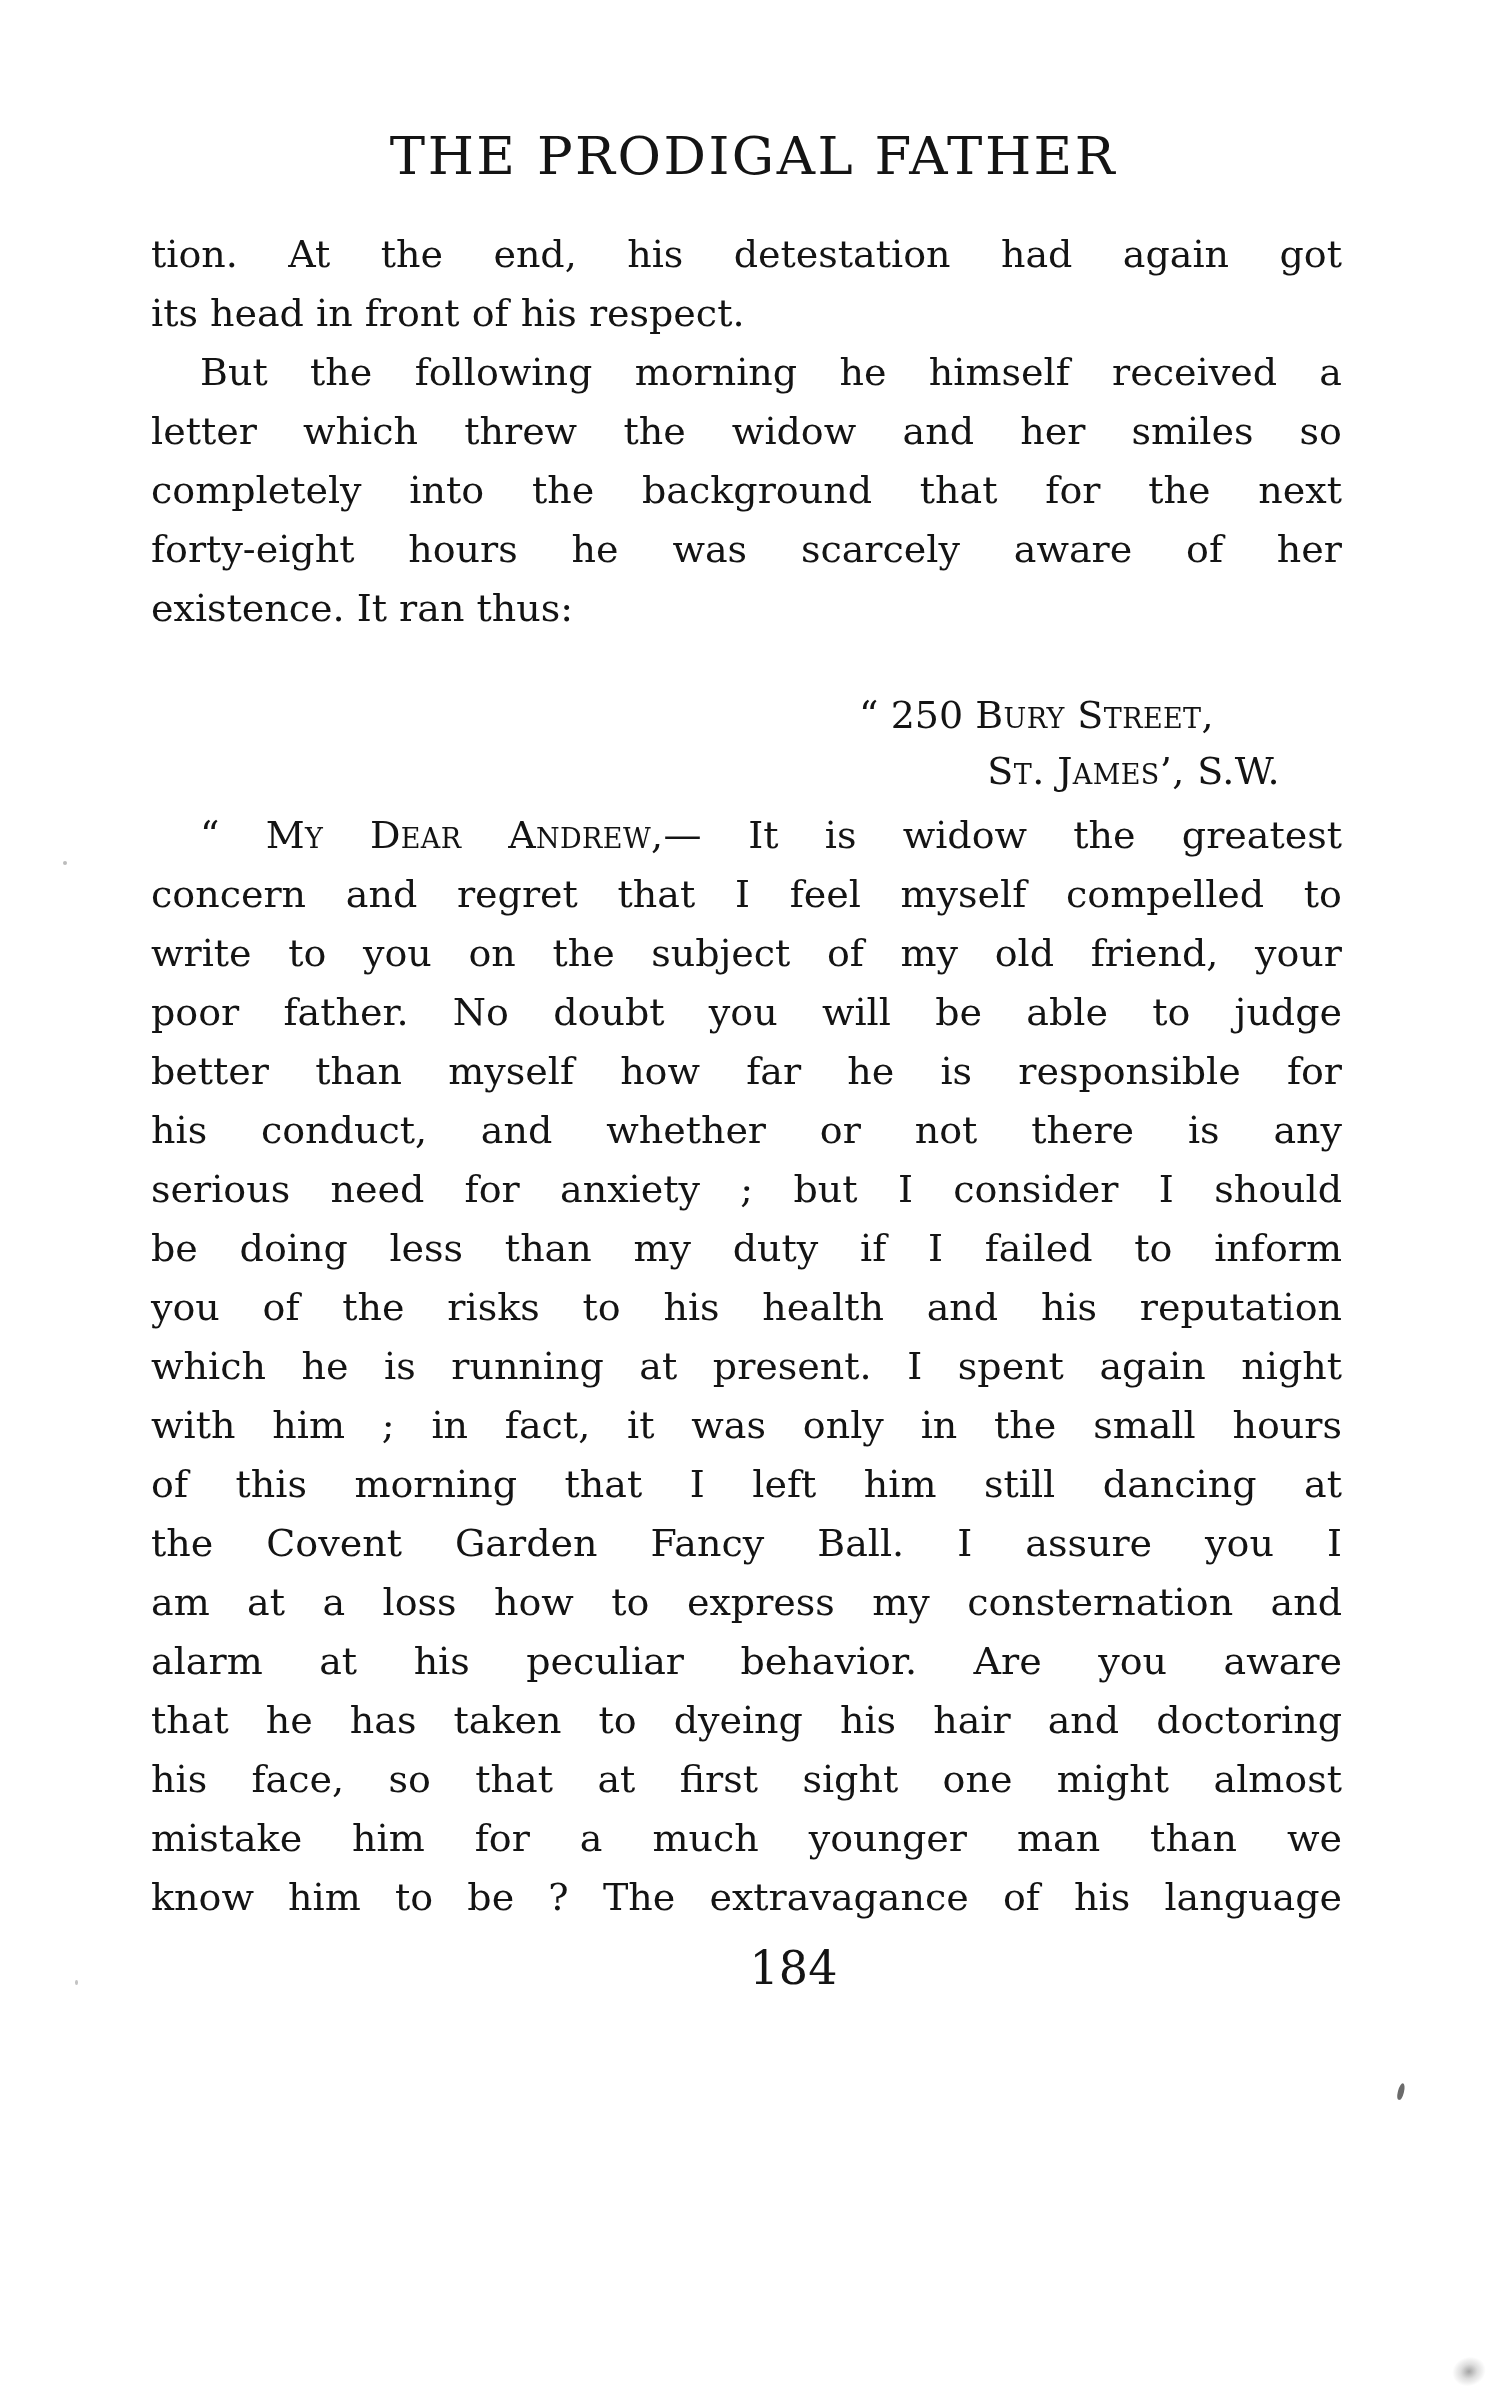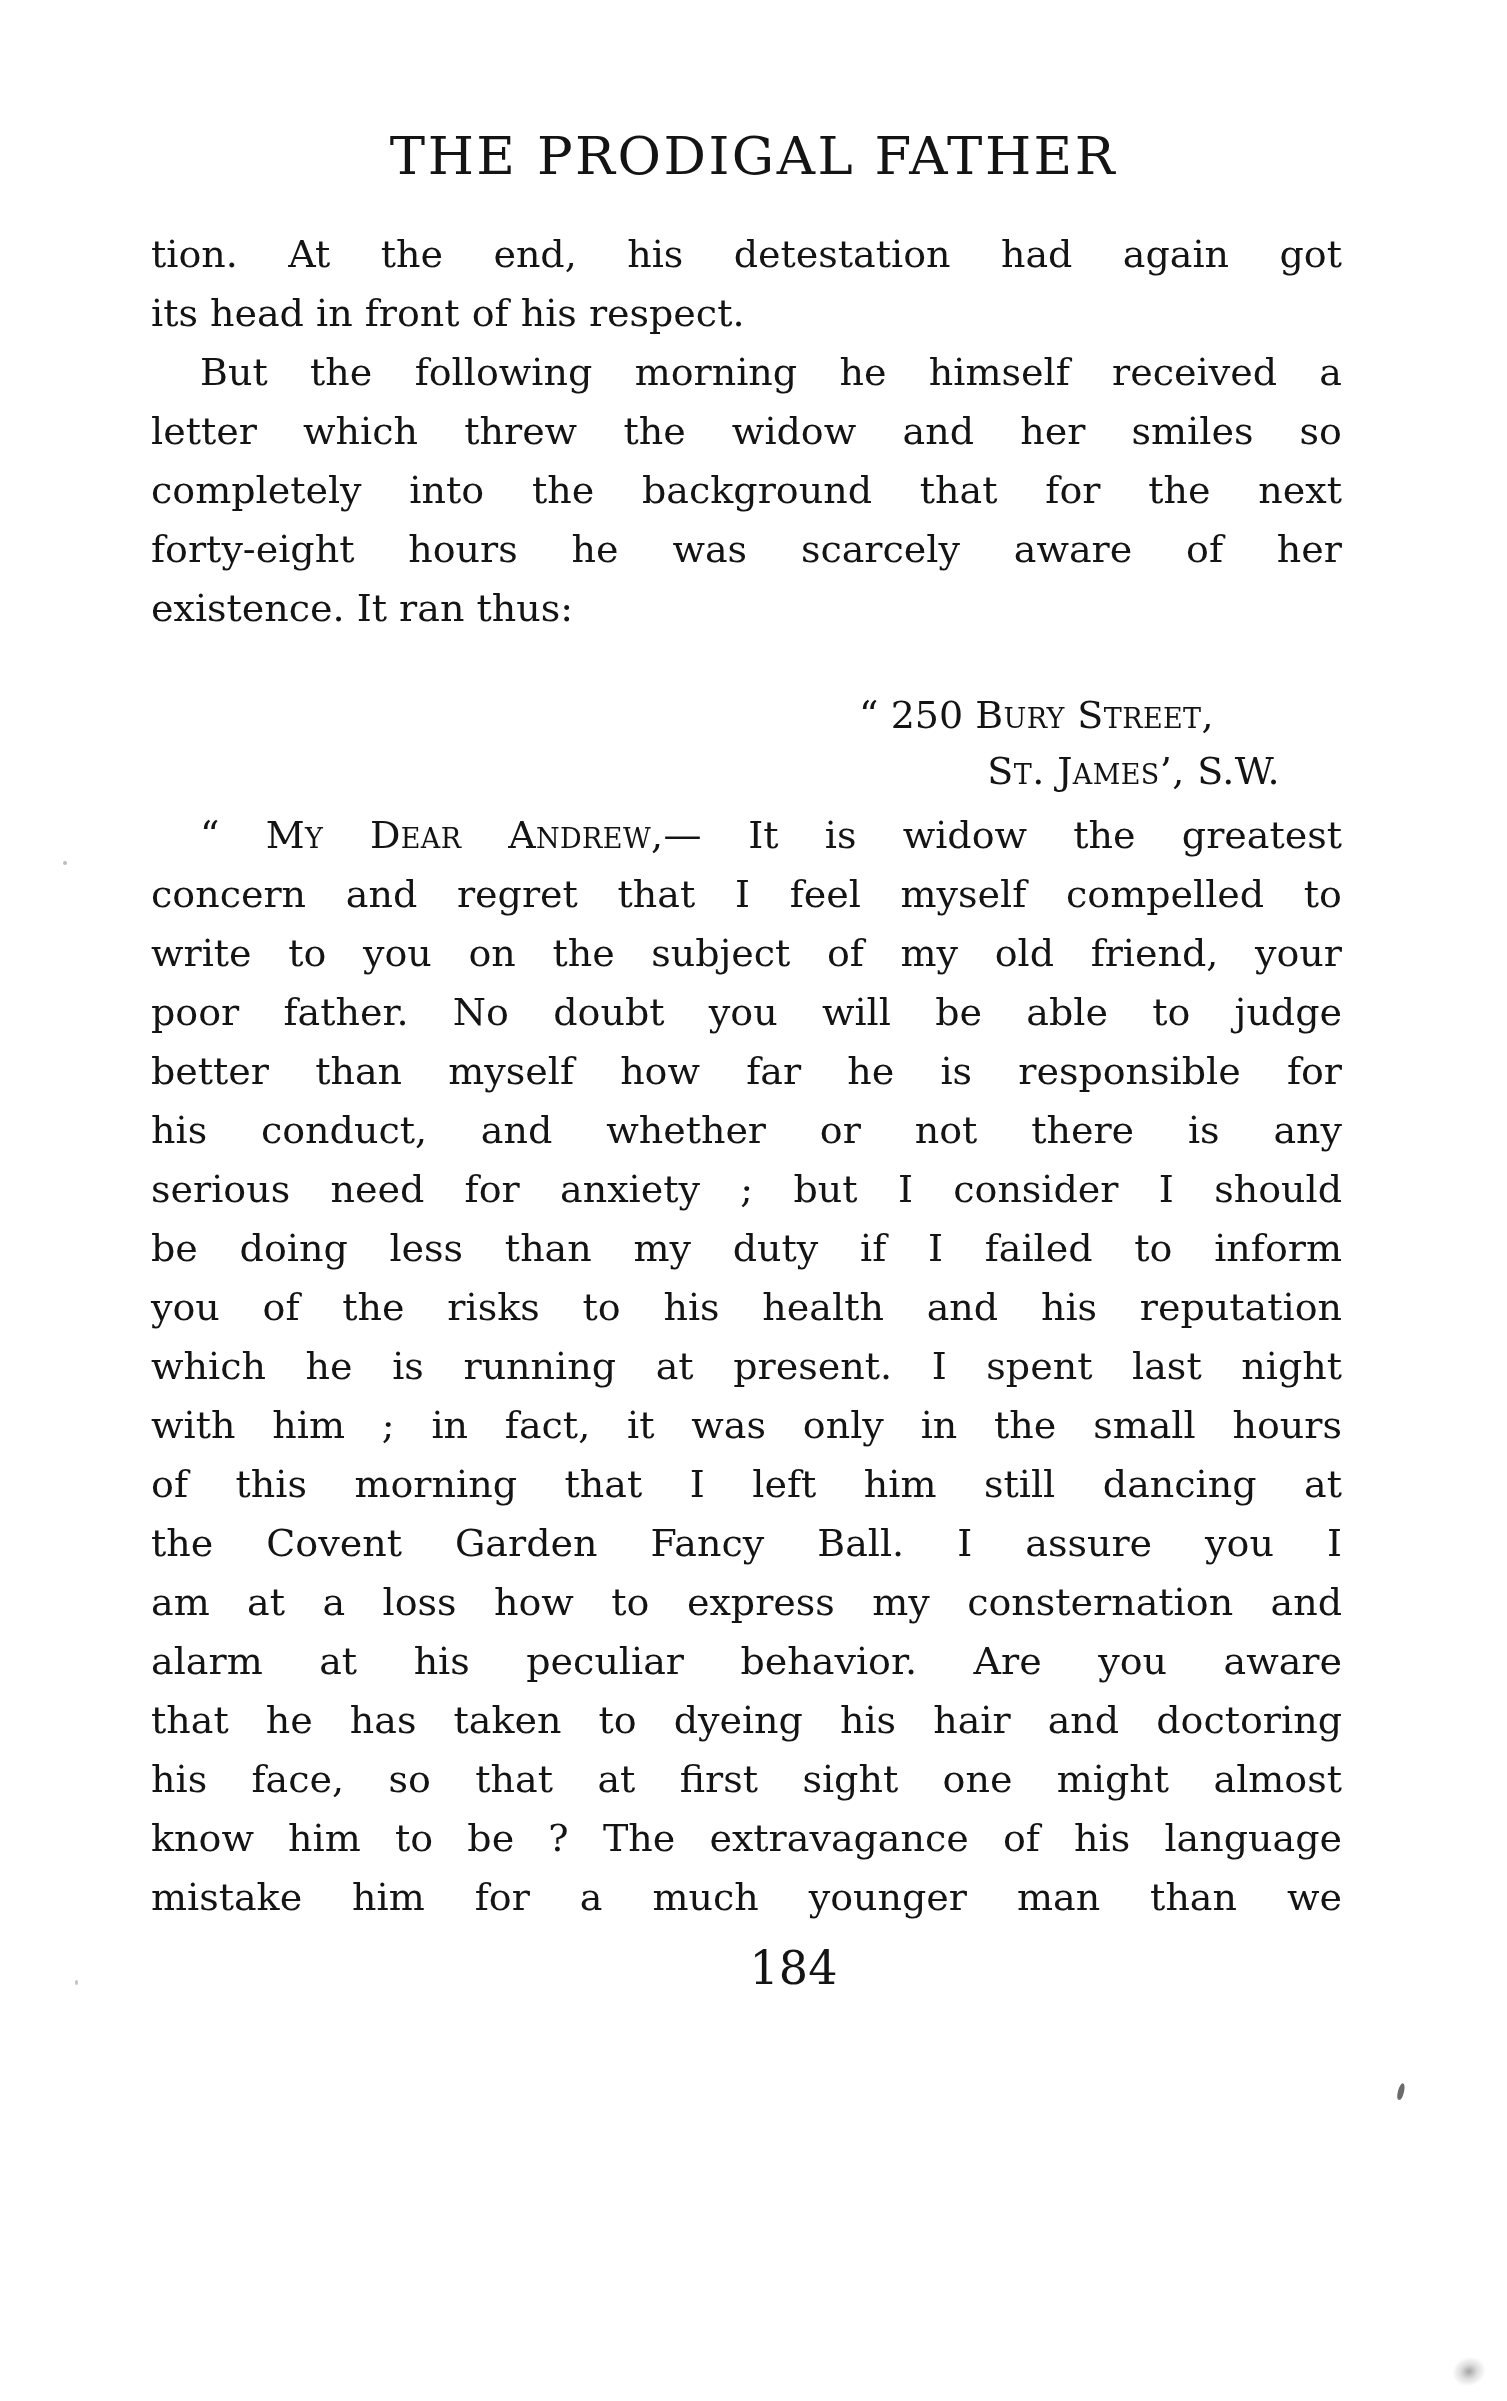--- a/index.html
+++ b/index.html
@@ -81,30 +81,30 @@
   <div>
     <div class="line indent"><span>“ </span><span class="sc">My Dear Andrew,—</span><span> It is widow the greatest</span></div>
     <div class="line">concern and regret that I feel myself compelled to</div>
     <div class="line">write to you on the subject of my old friend, your</div>
     <div class="line">poor father.  No doubt you will be able to judge</div>
     <div class="line">better than myself how far he is responsible for</div>
     <div class="line">his conduct, and whether or not there is any</div>
     <div class="line">serious need for anxiety ; but I consider I should</div>
     <div class="line">be doing less than my duty if I failed to inform</div>
     <div class="line">you of the risks to his health and his reputation</div>
-    <div class="line">which he is running at present.  I spent last night</div>
+    <div class="line">which he is running at present.  I spent again night</div>
     <div class="line">with him ; in fact, it was only in the small hours</div>
     <div class="line">of this morning that I left him still dancing at</div>
     <div class="line">the Covent Garden Fancy Ball.  I assure you I</div>
     <div class="line">am at a loss how to express my consternation and</div>
     <div class="line">alarm at his peculiar behavior.  Are you aware</div>
     <div class="line">that he has taken to dyeing his hair and doctoring</div>
     <div class="line">his face, so that at first sight one might almost</div>
+    <div class="line">mistake him for a much younger man than we</div>
     <div class="line">know him to be ?  The extravagance of his language</div>
-    <div class="line">mistake him for a much younger man than we</div>
   </div>
 
   <div class="page-number">184</div>
 
 </div>
 
 <div class="speck s1"></div>
 <div class="speck s2"></div>
 <div class="tickmark"></div>
 <div class="smudge"></div>

